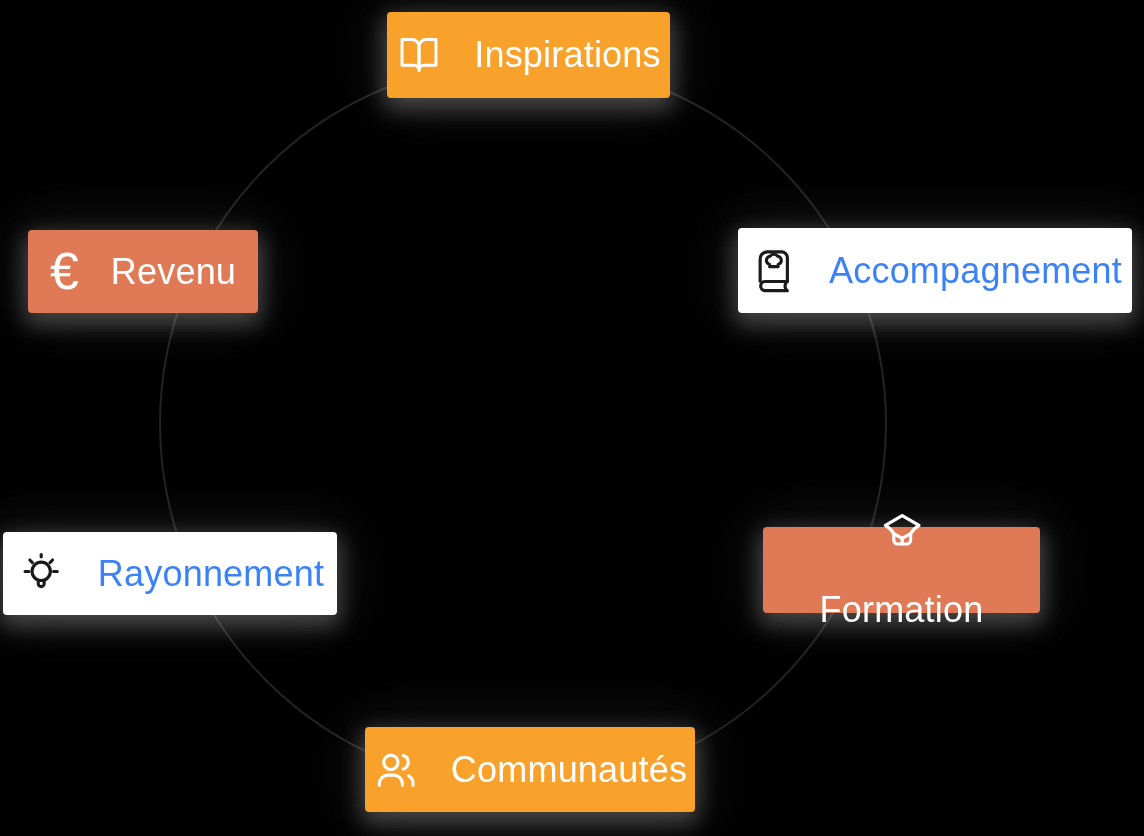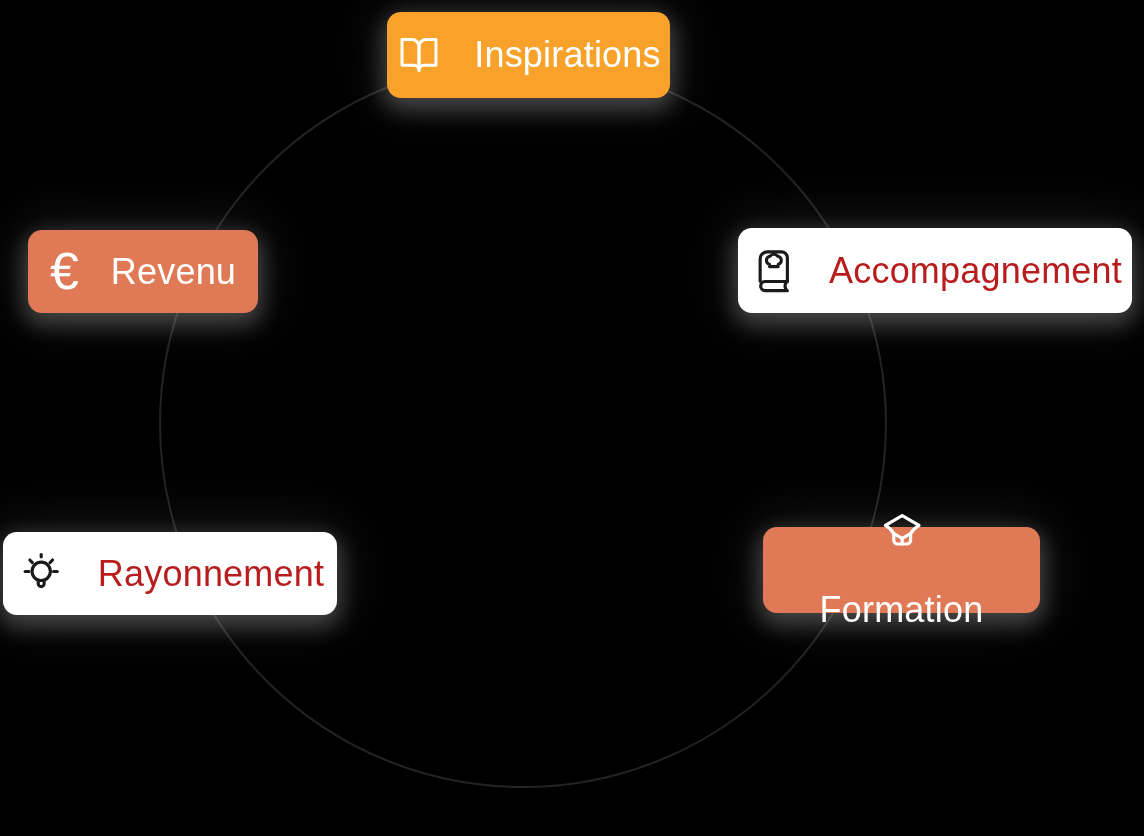--- a/index.html
+++ b/index.html
@@ -21,21 +21,21 @@
     z-index:1;
   }
   
   .badge{
     position:absolute;
     z-index:2;
     display:flex;
     align-items:center;
     justify-content:center;
     gap:32px;
-    border-radius:14px;
+    border-radius:4px;
     box-sizing:border-box;
     box-shadow:0 8px 22px 4px rgba(205,205,205,0.30), 0 0 58px 10px rgba(150,150,150,0.14);
   }
   .badge .label{
     font-size:36px;
     font-weight:300;
     letter-spacing:0.2px;
     white-space:nowrap;
   }
   .badge .icon{
@@ -44,21 +44,21 @@
     justify-content:center;
     line-height:0;
   }
   .badge .icon svg{display:block;}
   
   .variant-orange{background:#F8A22B;}
   .variant-coral{background:#E07A56;}
   .variant-orange .label,.variant-coral .label{color:#FFFFFF;}
   .variant-orange .icon,.variant-coral .icon{color:#FFFFFF;}
   .variant-white{background:#FFFFFF;}
-  .variant-white .label{color:#b91c1c;}
+  .variant-white .label{color:#3b82f6;}
   .variant-white .icon{color:#1A1A1A;}
   
   .b-inspirations {left:387px;top:12px; width:283px;height:86px;}
   .b-accompagnement{left:738px;top:228px;width:394px;height:85px;}
   .b-formation    {left:763px;top:527px;width:277px;height:86px;flex-direction:column;}
   .b-communautes  {left:365px;top:727px;width:330px;height:85px;}
   .b-rayonnement  {left:3px;  top:532px;width:334px;height:83px;}
   .b-revenu       {left:28px; top:230px;width:230px;height:83px;}
   
   .euro-glyph{
@@ -101,20 +101,31 @@
     <span class="icon">
       <svg class="stroke" viewBox="0 0 24 24" width="50" height="48" stroke-width="1.6">
         <path d="M12.1 3.3 20.5 8.2c-1.8 1.1-3.3 2.5-4.2 4.1l-4.2 2.4-4.2-2.4C7 10.7 5.5 9.3 3.7 8.2z"></path>
         <path d="M7.9 12.3v3.3a1.9 1.9 0 0 0 1.9 1.9h4.6a1.9 1.9 0 0 0 1.9-1.9v-3.3"></path>
         <path d="M12.1 14.7v2.8"></path>
       </svg>
     </span>
     <span class="label">Formation</span>
   </div>
 
+  <div class="badge b-communautes variant-orange">
+    <span class="icon">
+      <svg class="stroke" viewBox="0 0 24 24" width="46" height="44" stroke-width="1.7">
+        <circle cx="9.2" cy="7.8" r="3.9"></circle>
+        <path d="M2.9 20.3v-.7a4.8 4.8 0 0 1 4.8-4.8h3a4.8 4.8 0 0 1 4.8 4.8v.7"></path>
+        <path d="M16 4.1a3.9 3.9 0 0 1 0 7.4"></path>
+        <path d="M18.9 15.2a4.8 4.8 0 0 1 2.4 4.1v1"></path>
+      </svg>
+    </span>
+    <span class="label">Communautés</span>
+  </div>
 
   <div class="badge b-rayonnement variant-white">
     <span class="icon">
       <svg class="stroke" viewBox="0 0 24 24" width="50" height="47" stroke-width="1.6">
         <circle cx="12.1" cy="10.9" r="4.7"></circle>
         <path d="M10.6 15.3v1.9a1.5 1.5 0 0 0 3 0v-1.9"></path>
         <path d="M3.9 11h1.9"></path>
         <path d="M18.4 11h1.9"></path>
         <path d="M6.3 5.1l1.3 1.3"></path>
         <path d="M17.9 5.1l-1.3 1.3"></path>

